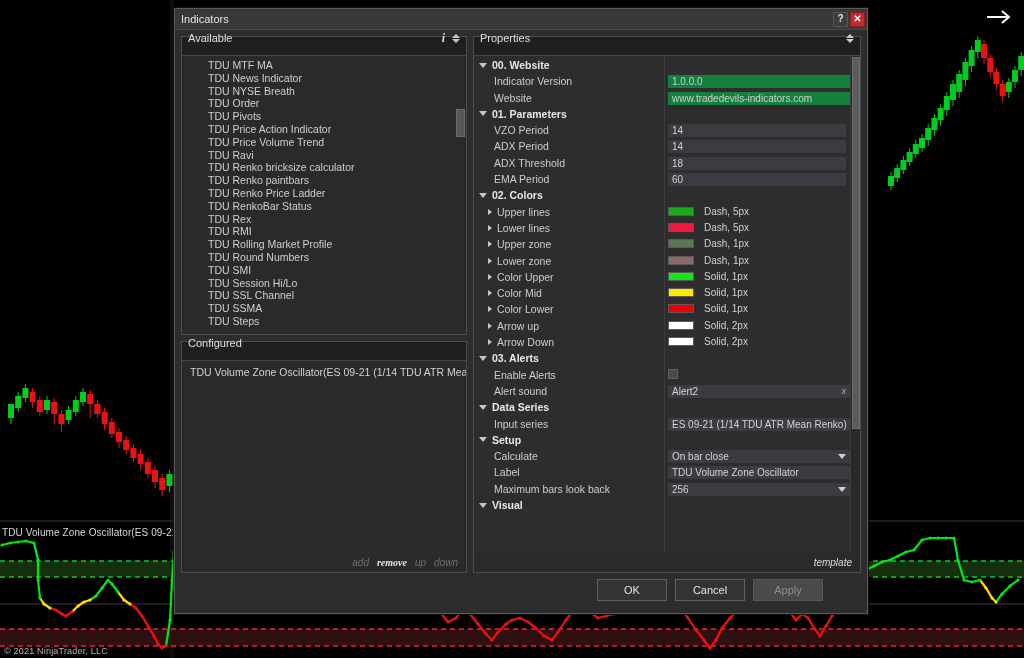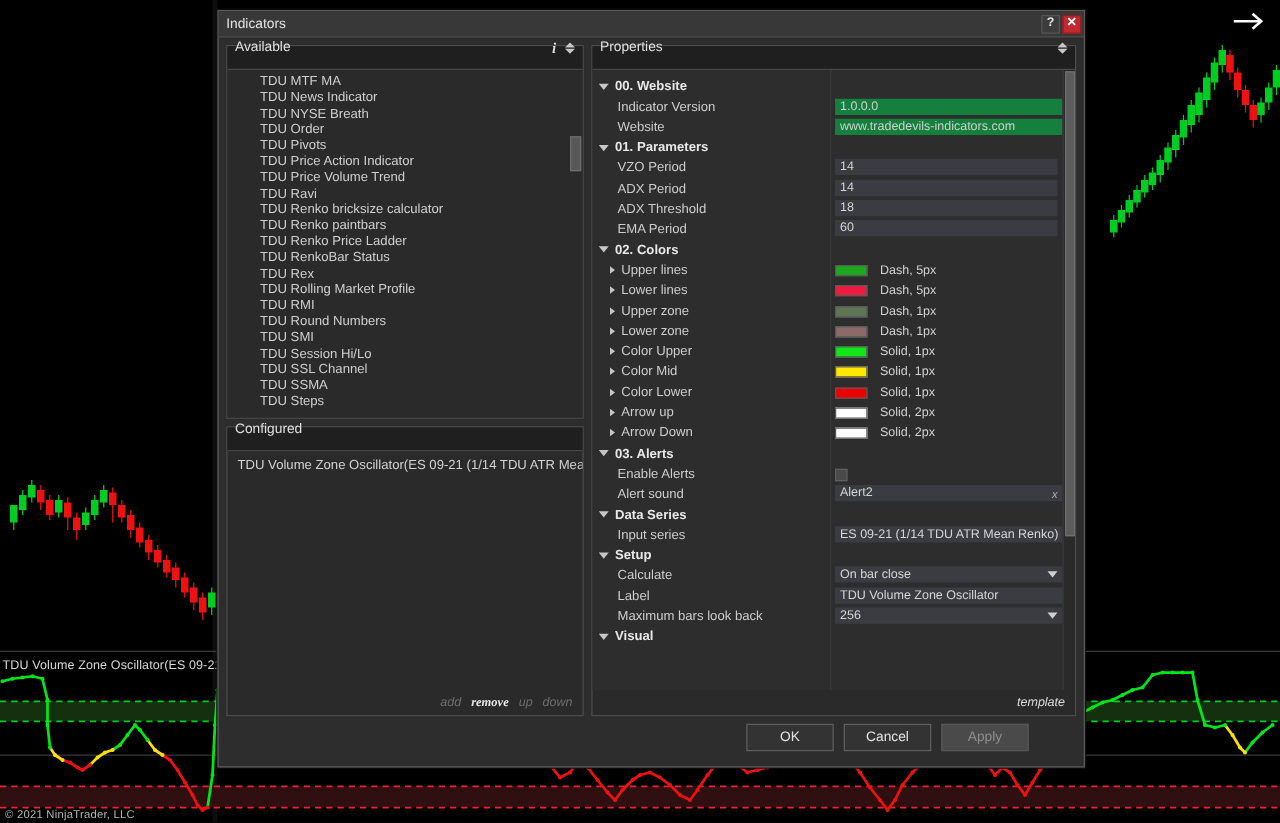--- a/index.html
+++ b/index.html
@@ -104,21 +104,21 @@
 
   
   .right-col { flex: 1; display: flex; flex-direction: column; min-height: 0; }
   .props-panel { flex: 1; display: flex; flex-direction: column; min-height: 0; }
   .props-body { flex: 1; position: relative; overflow: hidden; background: #2d2d2d; }
   .props-scroll { position: absolute; inset: 0 10px 0 0; padding-top: 3px; }
   .prop-grid-line {
     position: absolute; top: 0; bottom: 0; left: 190px; width: 1px; background: #3b3b3b;
   }
   .prow {
-    height: 16.3px; display: flex; align-items: flex-end; position: relative;
+    height: 16.3px; display: flex; align-items: flex-start; position: relative;
   }
   .prow-label {
     width: 190px; font-size: 10.5px; color: #cdcdcd; display: flex; align-items: center;
     white-space: nowrap; flex: none;
   }
   .prow.group > .prow-label { font-weight: bold; color: #e8e8e8; padding-left: 5px; }
   .prow.child > .prow-label { padding-left: 20px; }
   .prow.expandable > .prow-label { padding-left: 14px; }
   .tri {
     width: 0; height: 0; margin-right: 5px; flex: none;
@@ -616,22 +616,22 @@
               <div class="avail-item">TDU Order</div>
               <div class="avail-item">TDU Pivots</div>
               <div class="avail-item">TDU Price Action Indicator</div>
               <div class="avail-item">TDU Price Volume Trend</div>
               <div class="avail-item">TDU Ravi</div>
               <div class="avail-item">TDU Renko bricksize calculator</div>
               <div class="avail-item">TDU Renko paintbars</div>
               <div class="avail-item">TDU Renko Price Ladder</div>
               <div class="avail-item">TDU RenkoBar Status</div>
               <div class="avail-item">TDU Rex</div>
+              <div class="avail-item">TDU RMI</div>
               <div class="avail-item">TDU Rolling Market Profile</div>
-              <div class="avail-item">TDU RMI</div>
               <div class="avail-item">TDU Round Numbers</div>
               <div class="avail-item">TDU SMI</div>
               <div class="avail-item">TDU Session Hi/Lo</div>
               <div class="avail-item">TDU SSL Channel</div>
               <div class="avail-item">TDU SSMA</div>
               <div class="avail-item">TDU Steps</div>
             </div>
         </div>
 
         <div class="panel configured-panel">

